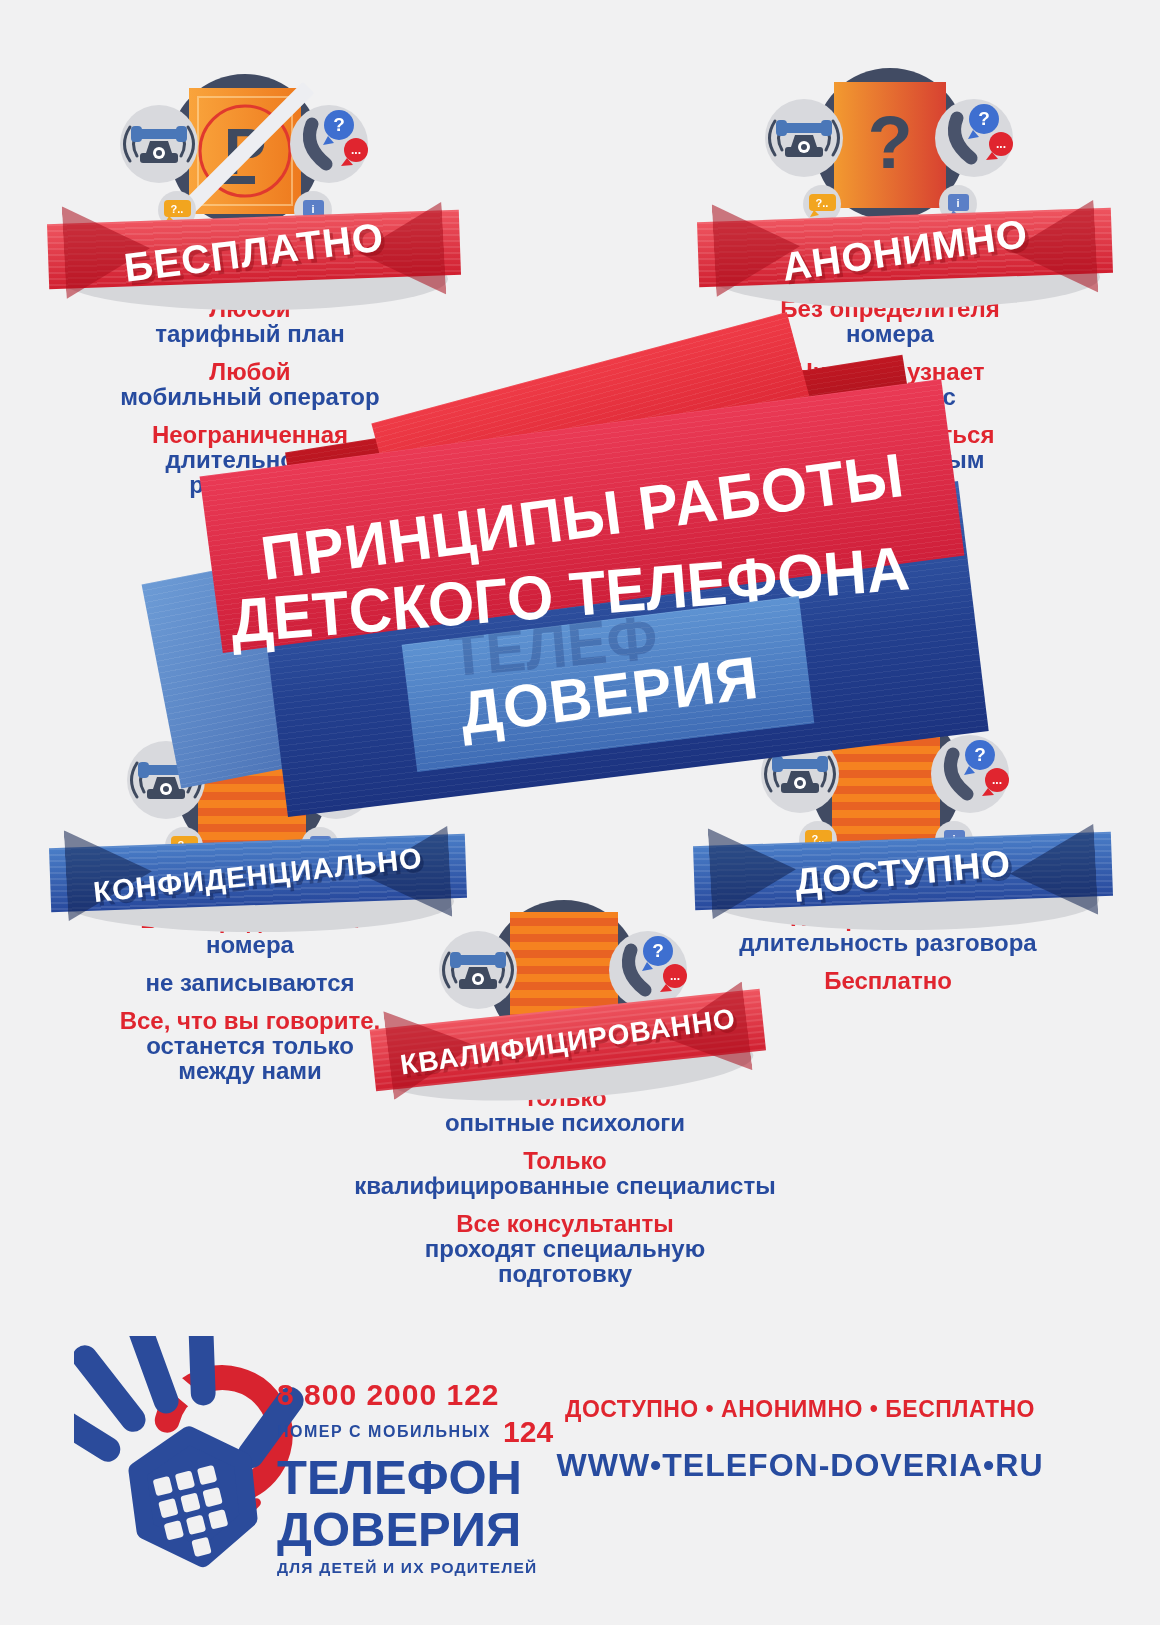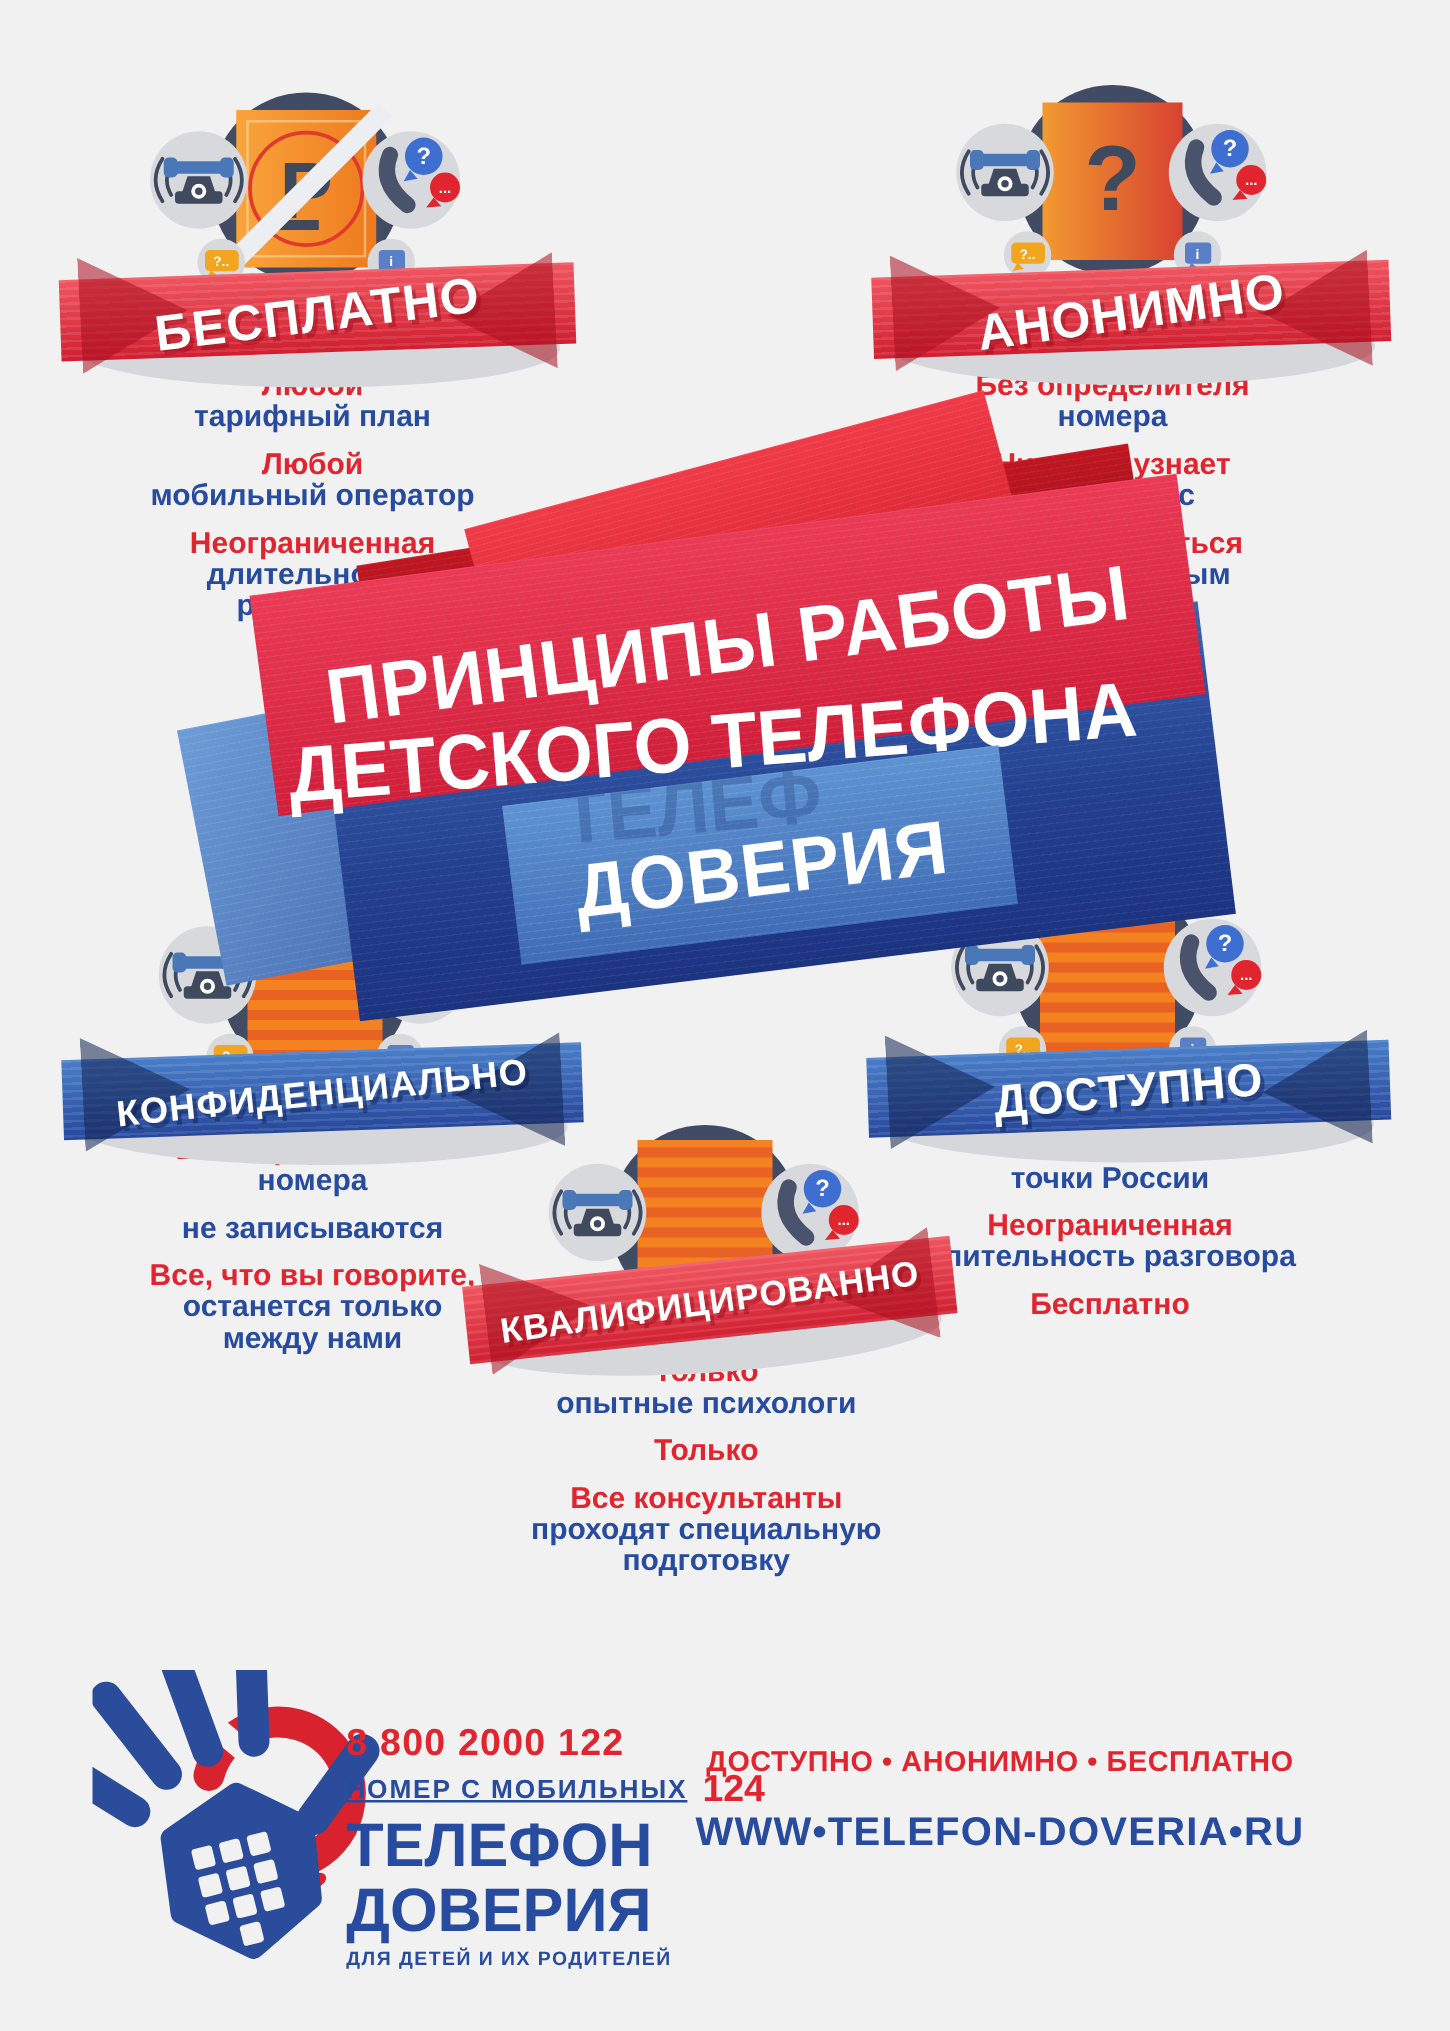--- a/index.html
+++ b/index.html
@@ -68,21 +68,21 @@
       repeating-linear-gradient(180deg, rgba(255,255,255,.09) 0 1px, rgba(255,255,255,0) 1px 6px),
       linear-gradient(180deg,#5e93d2,#3f6cb5); }
   .ghost{ position:absolute; left:42px; top:-16px; font-weight:bold; font-size:62px;
     color:rgba(18,40,105,.25); transform:rotate(2deg) scaleX(.96); white-space:nowrap; }
   .t3{ color:#fff; font-weight:bold; font-size:60px; letter-spacing:1px; padding-top:22px; transform:scaleX(.98); }
   
   .hand-logo{ position:absolute; left:74px; top:1336px; width:238px; height:238px; z-index:10; }
   .brand{ position:absolute; left:277px; top:1378px; width:270px; z-index:10; }
   .phone{ font-size:30px; font-weight:bold; color:var(--text-red,#e0252f); letter-spacing:1px; white-space:nowrap; }
   .mobile-row{ display:flex; align-items:center; gap:12px; margin-top:5px; }
-  .mobile-label{ font-size:21px; font-weight:bold; color:var(--text-blue,#274b9f); letter-spacing:1.5px; white-space:nowrap;text-decoration:underline; }
+  .mobile-label{ font-size:16px; font-weight:bold; color:var(--text-blue,#274b9f); letter-spacing:1.5px; white-space:nowrap; }
   .mobile-number{ font-size:30px; font-weight:bold; color:var(--text-red,#e0252f); line-height:1; }
   .brand-big{ font-size:49px; font-weight:bold; color:var(--text-blue,#274b9f); line-height:.9; margin-top:8px; letter-spacing:0; }
   .brand-sub{ font-size:15.5px; font-weight:bold; color:var(--text-blue,#274b9f); letter-spacing:1.2px; margin-top:8px; white-space:nowrap; }
   .tagblock{ position:absolute; left:553px; top:1396px; width:494px; text-align:center; z-index:10;font-weight:bold; }
   .tagline{ font-size:23px; color:var(--text-red,#e0252f); letter-spacing:.5px; white-space:nowrap; }
   .website{ font-size:32px; color:var(--text-blue,#274b9f); letter-spacing:1px; margin-top:24px; white-space:nowrap; }
   
   .lab40{ font-size:40px; } .lab37{ font-size:37px; } .lab29{ font-size:29px; } .lab28{ font-size:28px; }
   .rot-4{ transform:rotate(-4deg); }
   .svgtext{ font-family:"Liberation Sans","DejaVu Sans",sans-serif; }
@@ -360,24 +360,20 @@
   </svg>
   <div class="ribbon blue" style="left:694px;top:820px;width:418px;height:106px;--tilt:-5deg">
     <div class="rib-shadow"></div>
     <div class="rib-band"></div>
     <div class="chev l"></div>
     <div class="chev r"></div>
     <div class="rib-label lab37">ДОСТУПНО</div>
   </div>
   <div class="items" style="left:696px;top:906px;width:384px">
     <div class="item">
-      <div class="red">Из любой</div>
-      <div class="blue">точки России</div>
-    </div>
-    <div class="item">
       <div class="red">Неограниченная</div>
       <div class="blue">длительность разговора</div>
     </div>
     <div class="item">
       <div class="red">Бесплатно</div>
     </div>
   </div>
 
   <svg class="cluster" style="left:434px;top:878px" viewBox="0 0 260 210">
     <circle cx="130" cy="98" r="76" fill="#414b63"></circle>
@@ -426,20 +422,21 @@
     <div class="chev r"></div>
     <div class="rib-label lab28">КВАЛИФИЦИРОВАННО</div>
   </div>
   <div class="items" style="left:352px;top:1086px;width:426px">
     <div class="item">
       <div class="red">Только</div>
       <div class="blue">опытные психологи</div>
     </div>
     <div class="item">
       <div class="red">Только</div>
+      <div class="blue">квалифицированные специалисты</div>
     </div>
     <div class="item">
       <div class="red">Все консультанты</div>
       <div class="blue">проходят специальную</div>
       <div class="blue">подготовку</div>
     </div>
   </div>
 
   <svg class="hand-logo" viewBox="0 0 240 240">
     <g>

